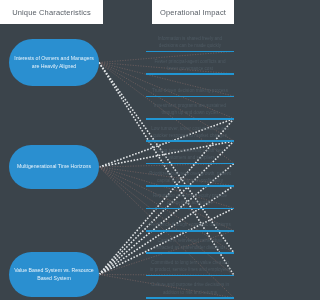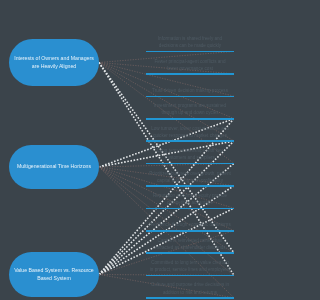--- a/index.html
+++ b/index.html
@@ -86,20 +86,26 @@
       <line x1="99" y1="274.5" x2="234" y2="118.6" stroke="#e3e6e8" stroke-width="1.6" stroke-dasharray="1.6 1.6"></line>
       <line x1="99" y1="274.5" x2="234" y2="141" stroke="#e3e6e8" stroke-width="1.6" stroke-dasharray="1.6 1.6"></line>
       <line x1="99" y1="274.5" x2="234" y2="163.4" stroke="#e3e6e8" stroke-width="1.6" stroke-dasharray="1.6 1.6"></line>
       <line x1="99" y1="274.5" x2="234" y2="185.79999999999998" stroke="#e3e6e8" stroke-width="1.6" stroke-dasharray="1.6 1.6"></line>
       <line x1="99" y1="274.5" x2="234" y2="208.2" stroke="#e3e6e8" stroke-width="1.6" stroke-dasharray="1.6 1.6"></line>
       <line x1="99" y1="274.5" x2="234" y2="230.6" stroke="#6e5f5f" stroke-width="0.85" stroke-dasharray="1.2 1.4"></line>
       <line x1="99" y1="274.5" x2="234" y2="275.4" stroke="#6e5f5f" stroke-width="0.85" stroke-dasharray="1.2 1.4"></line>
       <line x1="99" y1="274.5" x2="234" y2="297.79999999999995" stroke="#6e5f5f" stroke-width="0.85" stroke-dasharray="1.2 1.4"></line>
     </svg>
 
+  <div class="hdr" id="hdr-left">
+    <span>Unique Characteristics</span>
+  </div>
+  <div class="hdr" id="hdr-right">
+    <span>Operational Impact</span>
+  </div>
 
   <div class="oval" id="oval-0">
     <span>Interests of Owners and Managers are Heavily Aligned</span>
   </div>
   <div class="oval" id="oval-1">
     <span>Multigenerational Time Horizons</span>
   </div>
   <div class="oval" id="oval-2">
     <span>Value Based System vs. Resource Based System</span>
   </div>

